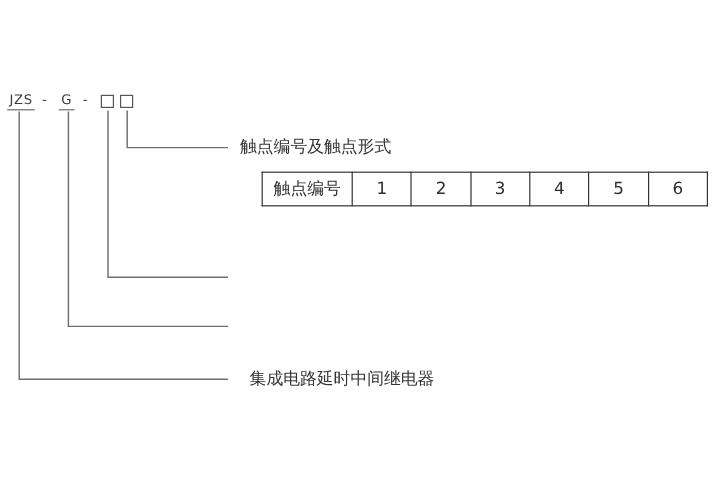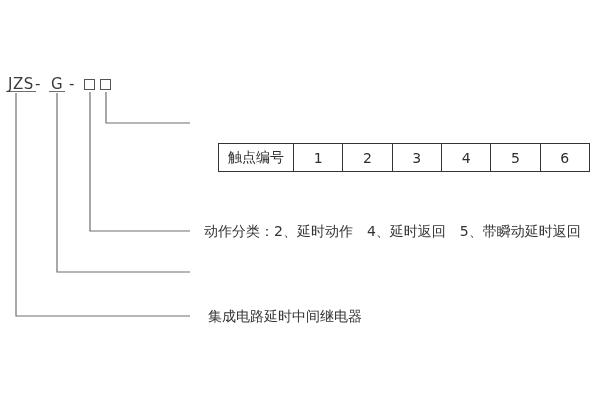--- a/index.html
+++ b/index.html
@@ -8,21 +8,21 @@
     width: 600px;
     height: 400px;
     background: #ffffff;
     font-family: "DejaVu Sans", "Liberation Sans", sans-serif;
     color: #333333;
     overflow: hidden;
   }
   .code-part {
     position: absolute;
     top: 77px;
-    font-size: 15px;
+    font-size: 11px;
     line-height: 14px;
     color: #3a3a3a;
     letter-spacing: 0.5px;
   }
   .underlined {
     border-bottom: 1px solid #6e6e6e;
     padding: 0 2px;
   }
   .dash { border-bottom: none; }
   .ph-box {
@@ -81,21 +81,21 @@
   <span class="ph-box" style="left:84px"></span>
   <span class="ph-box" style="left:100px"></span>
 
   <svg class="connectors" width="600" height="400" viewBox="0 0 600 400">
     <polyline points="106,92 106,123 190,123"></polyline>
     <polyline points="90,92 90,231 190,231"></polyline>
     <polyline points="57,93 57,272 190,272"></polyline>
     <polyline points="16,93 16,316 190,316"></polyline>
   </svg>
 
-  <div class="label" style="left:204px; top:224px">动作分类：2、延时动作　4、延时返回　5、带瞬动延时返回</div>
+  <div class="label" style="left:200px; top:116px">触点编号及触点形式</div>
   <div class="label" style="left:208px; top:309px">集成电路延时中间继电器</div>
 
   <table class="contact-table">
     <tbody>
         <tr>
       <td class="row-header">触点编号</td>
       <td>1</td>
       <td>2</td>
       <td>3</td>
       <td>4</td>

